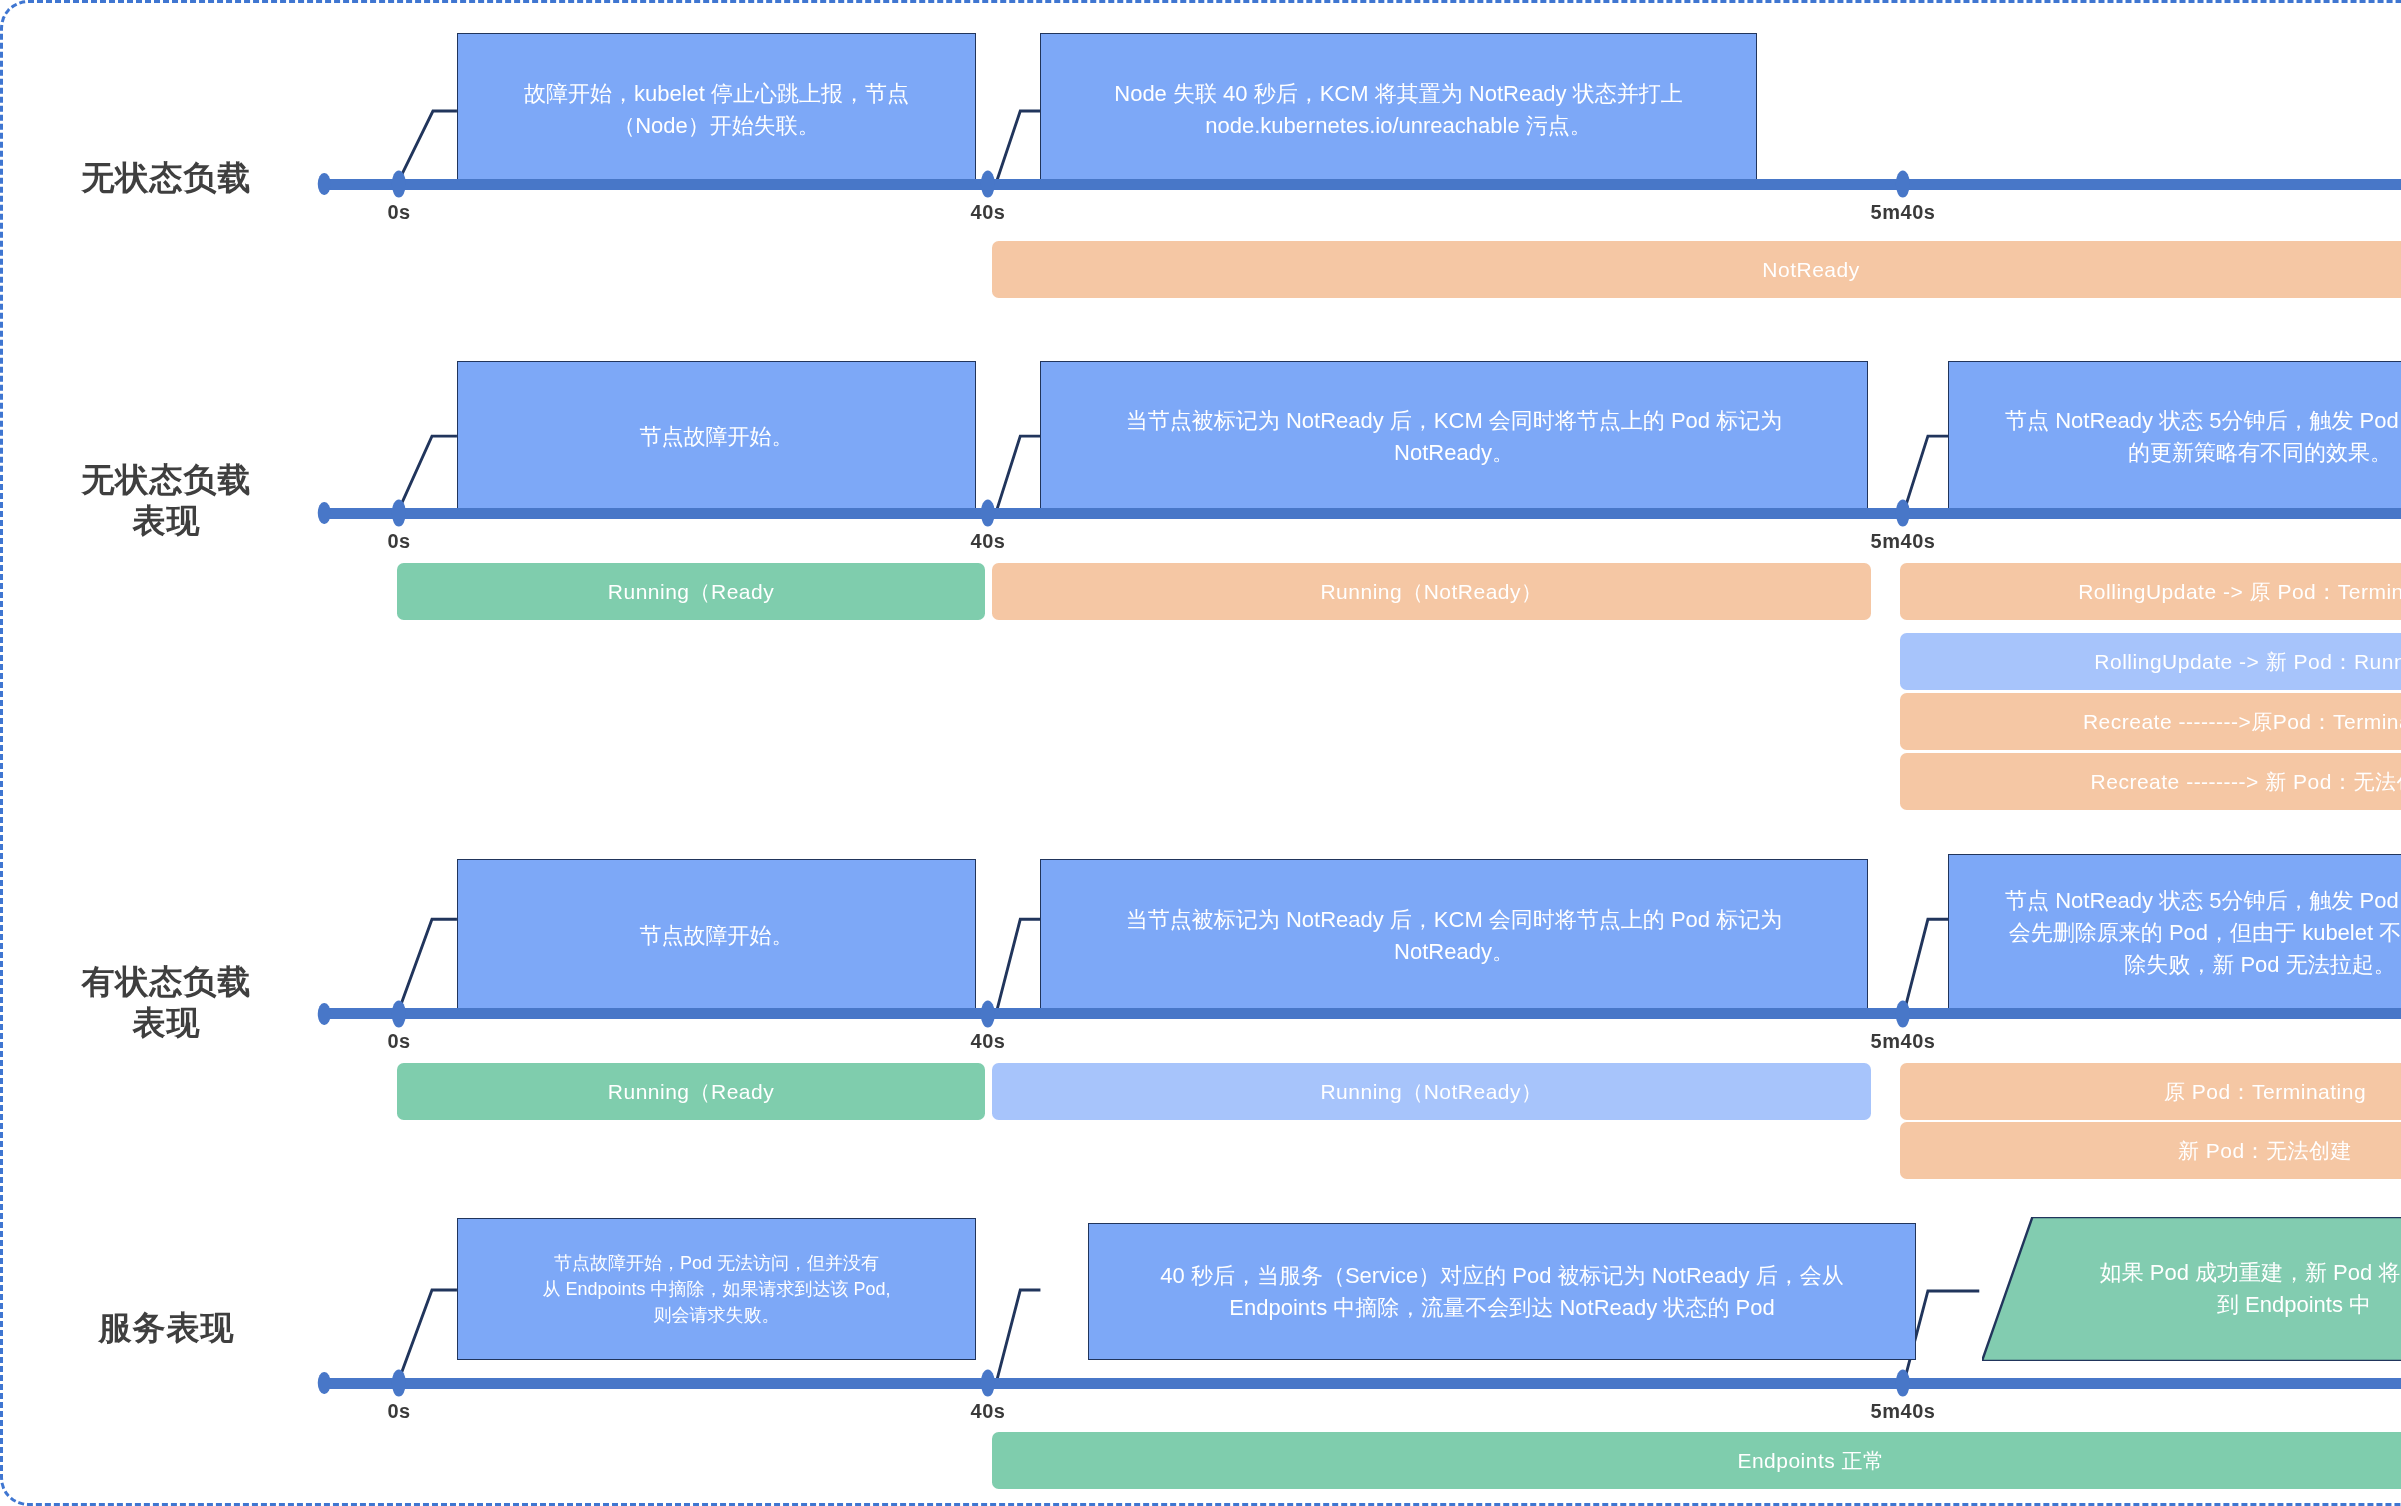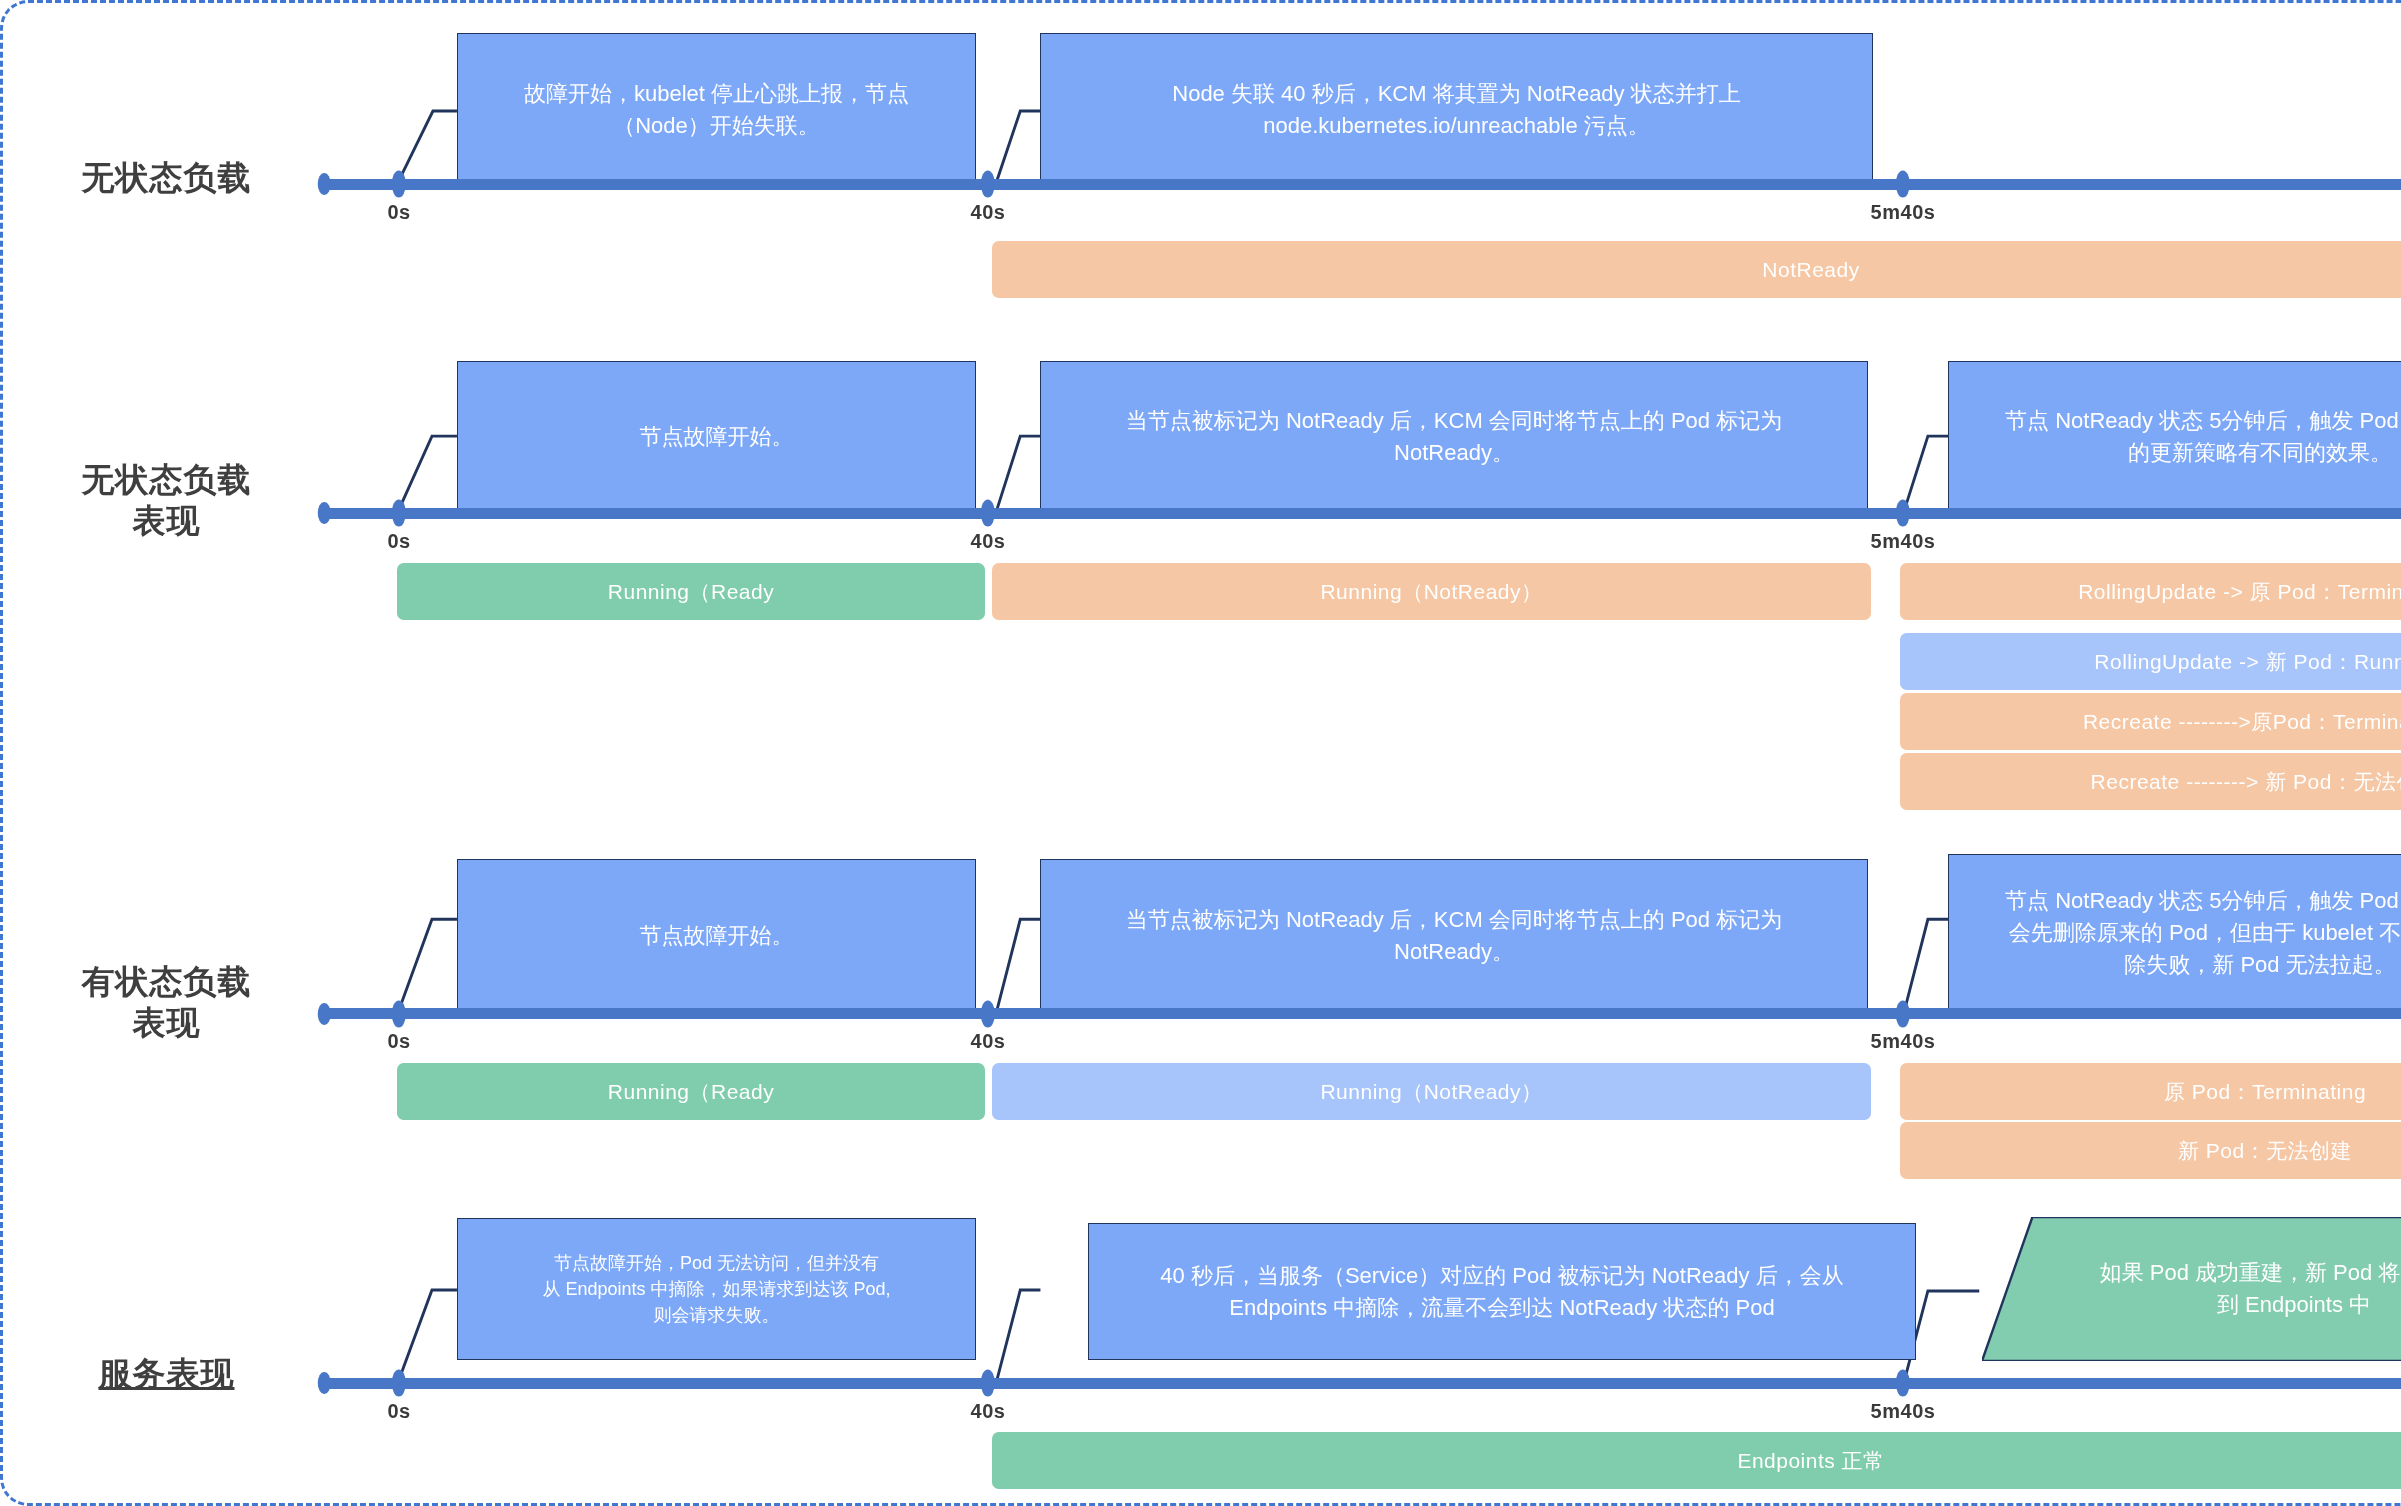--- a/index.html
+++ b/index.html
@@ -146,21 +146,21 @@
       <path d="M 3960 2865 L 4008 2682 L 4115 2682"></path>
     </g>
   </svg>
 
   <div class="row-label" style="left:29px; top:154px; width:269px;">无状态负载</div>
 
   <div class="callout" style="left:454px; top:30px; width:519px; height:154px;">
     <span class="callout-text">故障开始，kubelet 停止心跳上报，节点
 （Node）开始失联。</span>
   </div>
-  <div class="callout" style="left:1037px; top:30px; width:833px; height:154px;">
+  <div class="callout" style="left:1037px; top:30px; width:717px; height:154px;">
     <span class="callout-text">Node 失联 40 秒后，KCM 将其置为 NotReady 状态并打上
 node.kubernetes.io/unreachable 污点。</span>
   </div>
 
   <div class="axis" style="left:317px; top:176px; width:2301px;"></div>
   <div class="axis-head" style="left:321px; top:181px;"></div>
 
   <div class="tick" style="left:396px; top:181px;"></div>
   <div class="tick-label" style="left:396px; top:198px;">0s</div>
   <div class="tick" style="left:985px; top:181px;"></div>
@@ -248,21 +248,21 @@
   <div class="bar blue" style="left:989px; top:1060px; width:879px; height:57px;">
     <span>Running（NotReady）</span>
   </div>
   <div class="bar orange" style="left:1897px; top:1060px; width:730px; height:57px;">
     <span>原 Pod：Terminating</span>
   </div>
   <div class="bar orange" style="left:1897px; top:1119px; width:730px; height:57px;">
     <span>新 Pod：无法创建</span>
   </div>
 
-  <div class="row-label" style="left:29px; top:1350px; width:269px;text-decoration:underline;">服务表现</div>
+  <div class="row-label" style="left:29px; top:1304px; width:269px;">服务表现</div>
 
   <div class="callout" style="left:454px; top:1215px; width:519px; height:142px; font-size:18px;">
     <span class="callout-text">节点故障开始，Pod 无法访问，但并没有
 从 Endpoints 中摘除，如果请求到达该 Pod,
 则会请求失败。</span>
   </div>
   <div class="callout" style="left:1037px; top:1220px; width:828px; height:137px;margin-left:48px;">
     <span class="callout-text">40 秒后，当服务（Service）对应的 Pod 被标记为 NotReady 后，会从
 Endpoints 中摘除，流量不会到达 NotReady 状态的 Pod</span>
   </div>

